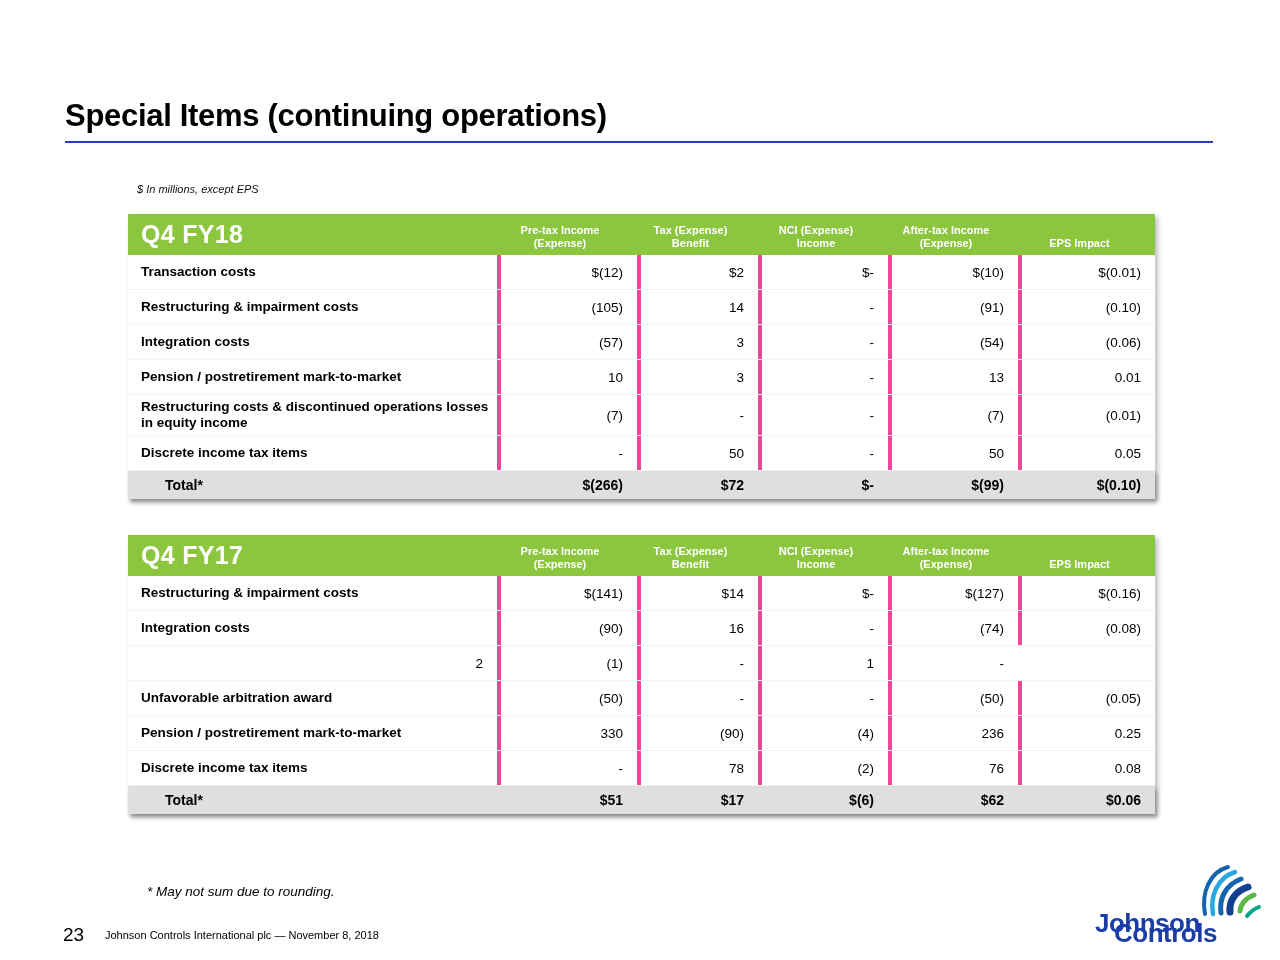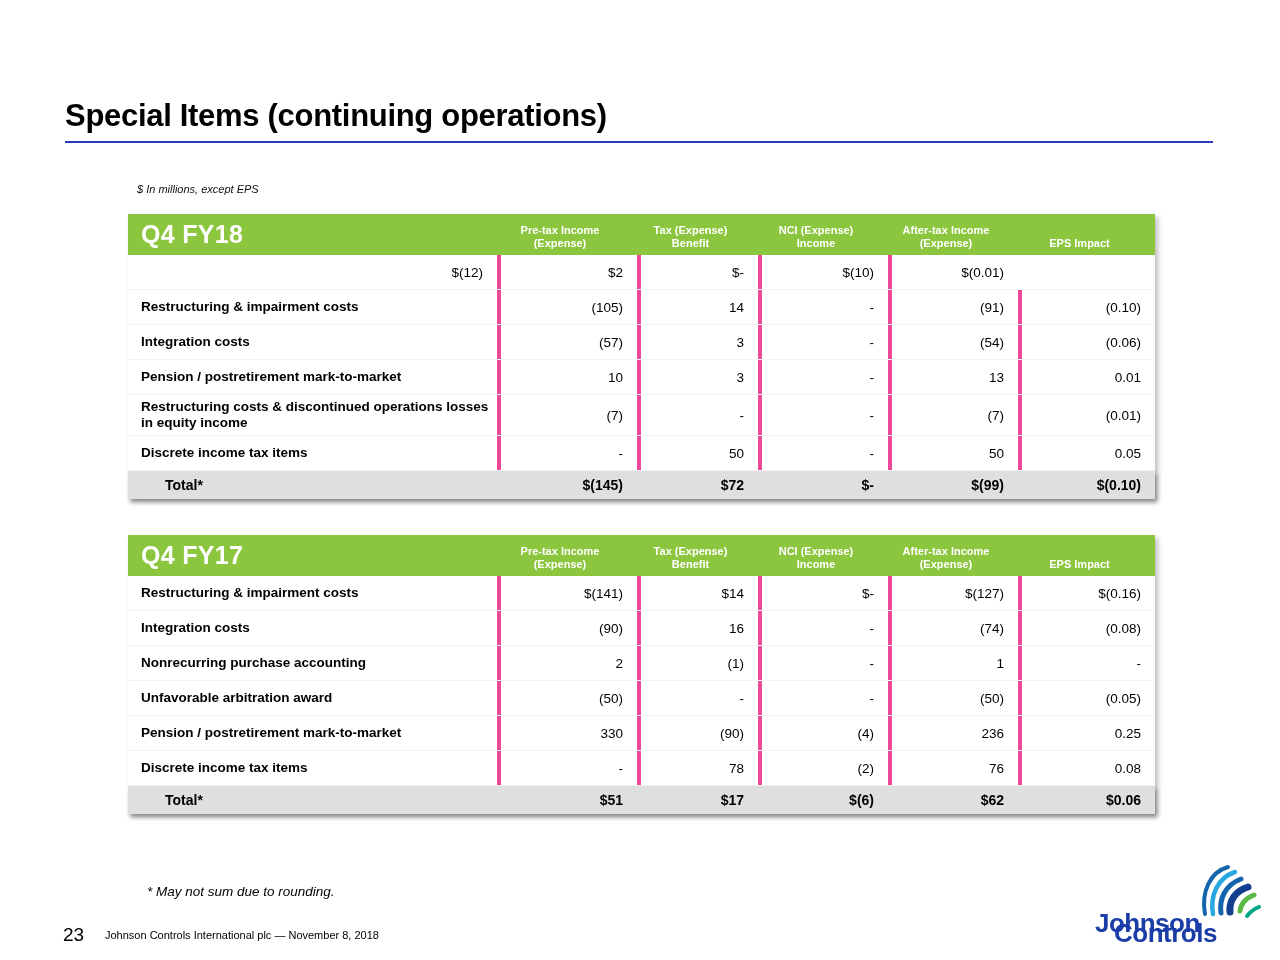--- a/index.html
+++ b/index.html
@@ -114,20 +114,21 @@
 (Expense)</div>
         <div class="bar-col">Tax (Expense)
 Benefit</div>
         <div class="bar-col">NCI (Expense)
 Income</div>
         <div class="bar-col">After-tax Income
 (Expense)</div>
         <div class="bar-col">EPS Impact</div>
       </div>
       <div class="trow grid">
+        <div class="cell label">Transaction costs</div>
         <div class="cell value">$(12)</div>
         <div class="cell value">$2</div>
         <div class="cell value">$-</div>
         <div class="cell value">$(10)</div>
         <div class="cell value">$(0.01)</div>
       </div>
       <div class="trow grid">
         <div class="cell label">Restructuring &amp; impairment costs</div>
         <div class="cell value">(105)</div>
         <div class="cell value">14</div>
@@ -162,21 +163,21 @@
       <div class="trow grid">
         <div class="cell label">Discrete income tax items</div>
         <div class="cell value">-</div>
         <div class="cell value">50</div>
         <div class="cell value">-</div>
         <div class="cell value">50</div>
         <div class="cell value">0.05</div>
       </div>
       <div class="total grid">
         <div class="cell label">Total*</div>
-        <div class="cell value">$(145)</div>
+        <div class="cell value">$(266)</div>
         <div class="cell value">$72</div>
         <div class="cell value">$-</div>
         <div class="cell value">$(99)</div>
         <div class="cell value">$(0.10)</div>
       </div>
     </section>
 
   <section class="fin-table" style="top:535px">
       <div class="bar grid">
         <div class="bar-title">Q4 FY17</div>
@@ -200,21 +201,20 @@
       </div>
       <div class="trow grid">
         <div class="cell label">Integration costs</div>
         <div class="cell value">(90)</div>
         <div class="cell value">16</div>
         <div class="cell value">-</div>
         <div class="cell value">(74)</div>
         <div class="cell value">(0.08)</div>
       </div>
       <div class="trow grid">
-        <div class="cell label">Nonrecurring purchase accounting</div>
         <div class="cell value">2</div>
         <div class="cell value">(1)</div>
         <div class="cell value">-</div>
         <div class="cell value">1</div>
         <div class="cell value">-</div>
       </div>
       <div class="trow grid">
         <div class="cell label">Unfavorable arbitration award</div>
         <div class="cell value">(50)</div>
         <div class="cell value">-</div>

